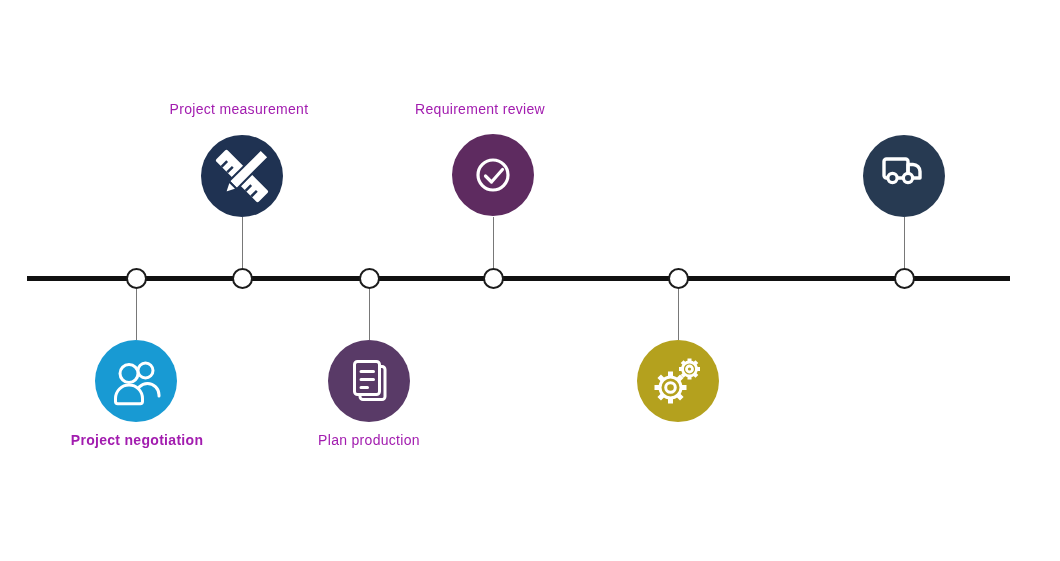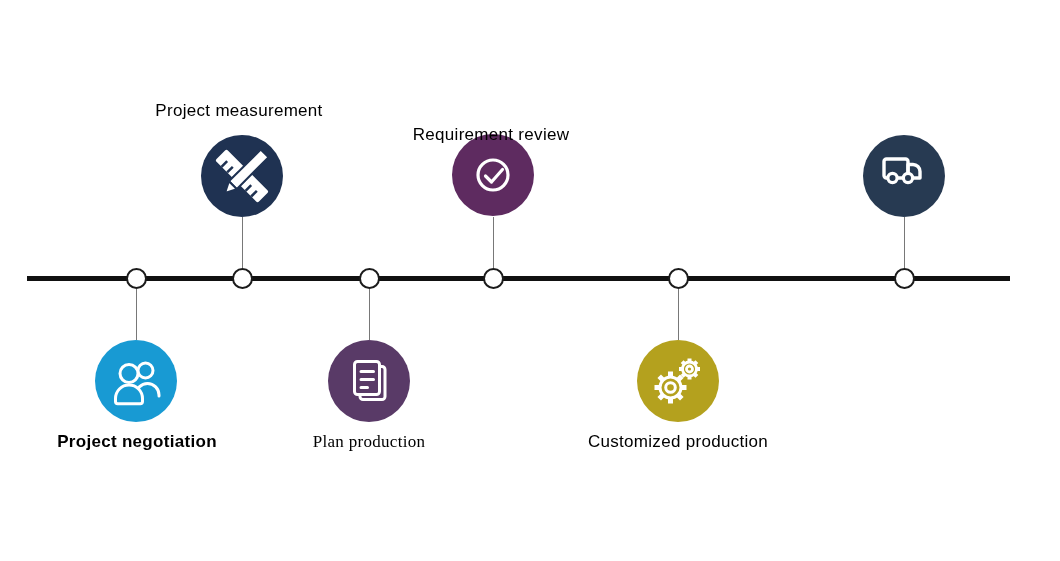--- a/index.html
+++ b/index.html
@@ -29,23 +29,23 @@
     background:#787878;
   }
   .badge{
     position:absolute;
     width:82px;height:82px;
   }
   .step-label{
     position:absolute;
     transform:translateX(-50%);
     white-space:nowrap;
-    font-size:17px;
+    font-size:14px;
     letter-spacing:0.3px;
-    color:#000000;
+    color:#a21caf;
   }
 </style>
 </head>
 <body>
 
 <div class="canvas">
 
   <div class="timeline-axis" style="left:27px;top:276px;width:983px;"></div>
 
   <div class="connector" style="left:135.5px;top:289px;height:51px;"></div>
@@ -89,45 +89,44 @@
   <div class="step-label" style="left:239px;top:101px;">Project measurement</div>
 
   <svg class="badge" style="left:328px;top:340px;" viewBox="0 0 82 82">
     <circle cx="41" cy="41" r="41" fill="#593A67"></circle>
     <g stroke="#ffffff" stroke-width="3">
       <rect x="32" y="26.5" width="25" height="33" rx="3" fill="#593A67"></rect>
       <rect x="26.5" y="21.5" width="25" height="33" rx="3" fill="#593A67"></rect>
       <path d="M33 31.5 h12.5 M33 39.5 h12.5 M33 47.5 h6.5" fill="none" stroke-linecap="round"></path>
     </g>
   </svg>
-  <div class="step-label" style="left:369px;top:432px;font-family:Liberation Serif, serif;">Plan production</div>
+  <div class="step-label" style="left:369px;top:432px;">Plan production</div>
 
   <svg class="badge" style="left:452px;top:134px;" viewBox="0 0 82 82">
     <circle cx="41" cy="41" r="41" fill="#5E2B60"></circle>
     <g stroke="#ffffff" stroke-width="3.2" fill="none">
       <circle cx="41" cy="41" r="15"></circle>
       <path d="M33.5 42 l6 6 l11 -12.5" stroke-linecap="round" stroke-linejoin="round"></path>
     </g>
   </svg>
-  <div class="step-label" style="left:491px;top:101px;margin-top:24px;">Requirement review</div>
+  <div class="step-label" style="left:480px;top:101px;">Requirement review</div>
 
   <svg class="badge" style="left:637px;top:340px;" viewBox="0 0 82 82">
     <circle cx="41" cy="41" r="41" fill="#B4A11E"></circle>
     <g stroke="#ffffff" fill="none">
 
       <path stroke-width="5" d="M44.5 47.5 L49.5 47.5 M41.3 55.3 L44.8 58.8 M33.5 58.5 L33.5 63.5 M25.7 55.3 L22.2 58.8 M22.5 47.5 L17.5 47.5 M25.7 39.7 L22.2 36.2 M33.5 36.5 L33.5 31.5 M41.3 39.7 L44.8 36.2"></path>
       <circle cx="33.5" cy="47.5" r="10.5" stroke-width="3"></circle>
       <circle cx="33.5" cy="47.5" r="4.8" stroke-width="3"></circle>
 
       <path stroke-width="4" d="M59.5 29 L63 29 M57.4 34 L59.9 36.4 M52.5 36 L52.5 39.5 M47.6 34 L45.1 36.4 M45.5 29 L42 29 M47.6 24 L45.1 21.6 M52.5 22 L52.5 18.5 M57.4 24 L59.9 21.6"></path>
       <circle cx="52.5" cy="29" r="7" stroke-width="2.8"></circle>
       <circle cx="52.5" cy="29" r="3" stroke-width="2.8"></circle>
     </g>
   </svg>
-  <div class="step-label" style="left:678px;top:432px;">Customized production</div>
 
   <svg class="badge" style="left:863px;top:135px;" viewBox="0 0 82 82">
     <circle cx="41" cy="41" r="41" fill="#273A52"></circle>
     <g stroke="#ffffff" fill="none">
       <rect x="21" y="24" width="24" height="19" rx="2.5" stroke-width="3.4"></rect>
       <path d="M45 29.5 h5 a7 7 0 0 1 7 7 v6.5 h-12 z" stroke-width="3.4" stroke-linejoin="round"></path>
       <circle cx="29.5" cy="43" r="4.6" stroke-width="3.2" fill="#273A52"></circle>
       <circle cx="45" cy="43" r="4.6" stroke-width="3.2" fill="#273A52"></circle>
     </g>
   </svg>

